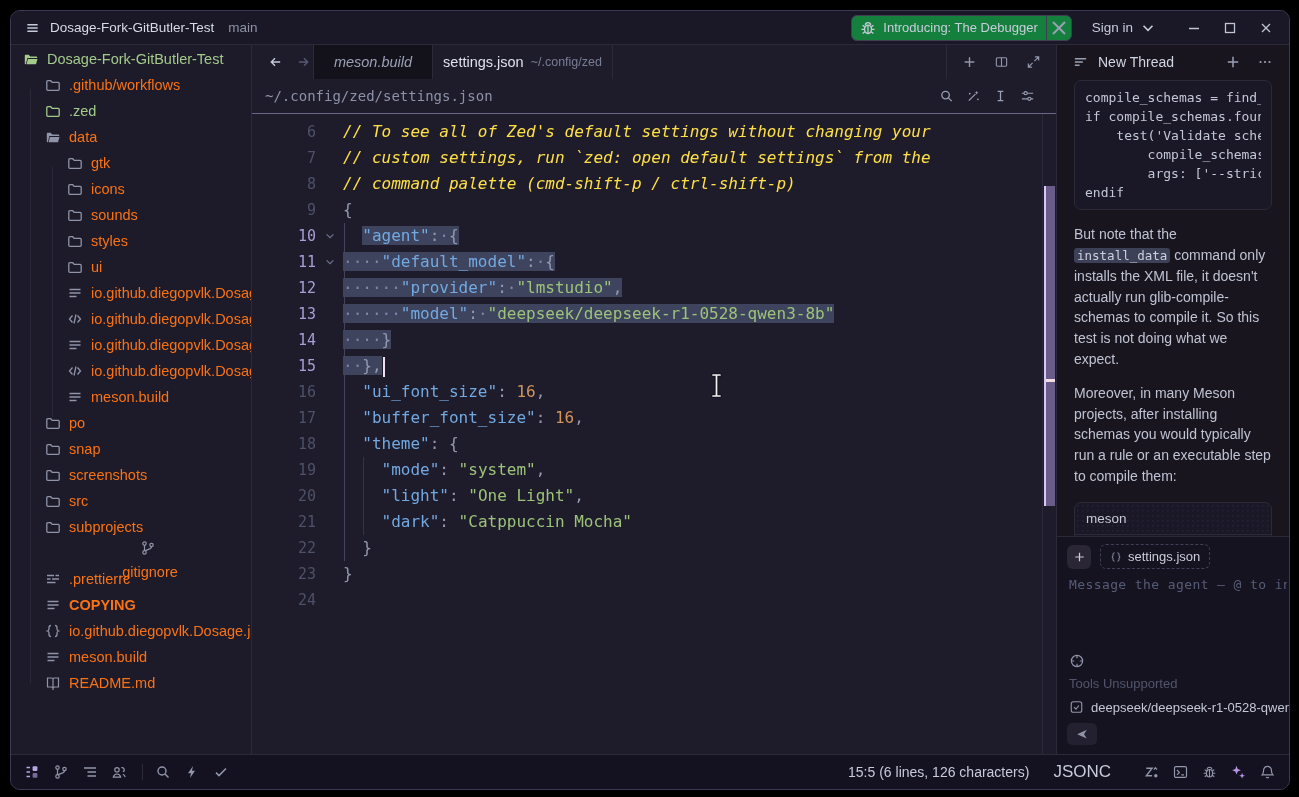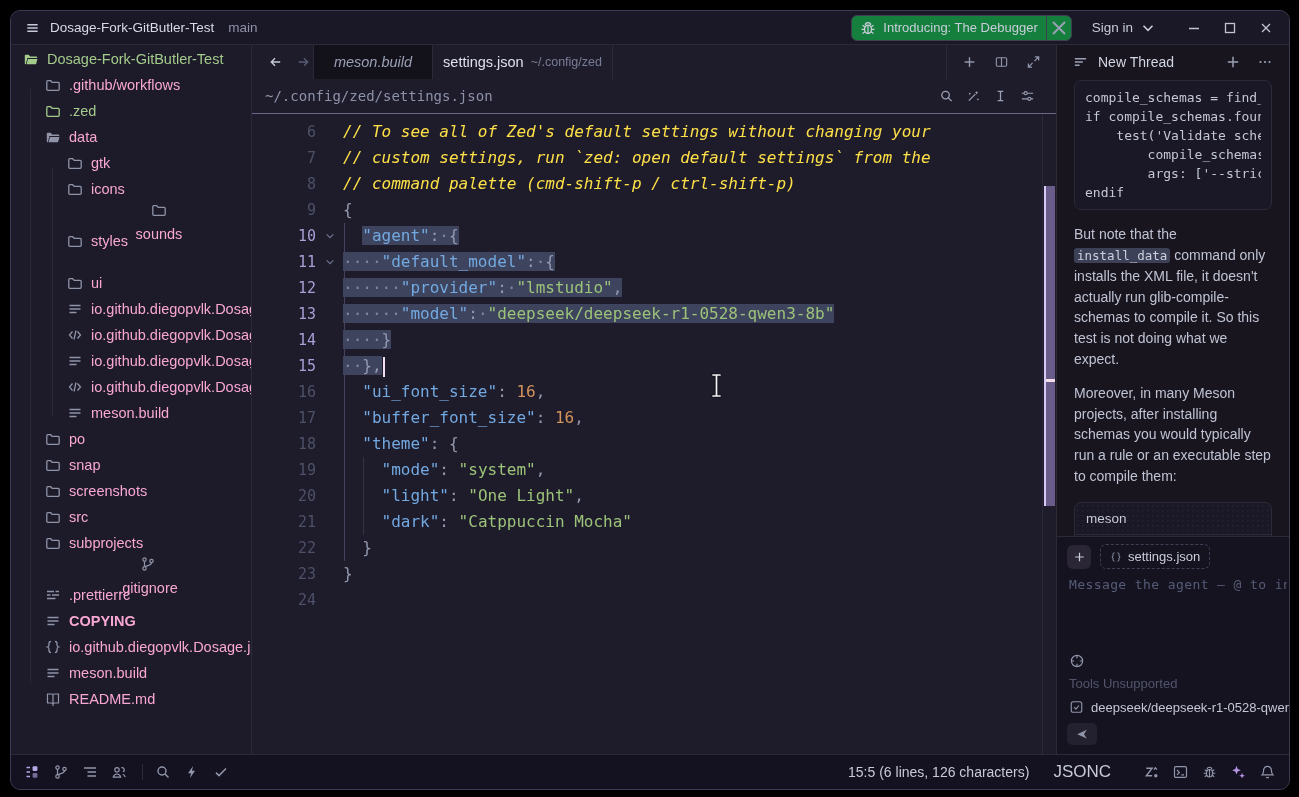--- a/index.html
+++ b/index.html
@@ -28,21 +28,21 @@
   .winbtn{width:18px;color:#c0c4d2;margin-left:18px;}
   
   .sidebar{position:absolute;top:34px;left:0;width:241px;bottom:35px;background:#1d1a29;
            border-right:1px solid #2c2939;overflow:hidden;box-sizing:border-box;}
   .editor{position:absolute;top:34px;left:241px;width:804px;bottom:35px;background:#1e1b2b;overflow:hidden;}
   .panel{position:absolute;top:34px;left:1045px;right:0;bottom:35px;background:#18151f;
          border-left:1px solid #2c2939;box-sizing:border-box;overflow:hidden;}
   
   #file-tree{position:absolute;top:1px;left:0;right:0;}
   .trow{height:26px;display:flex;align-items:center;gap:8px;color:#8f94a9;cursor:default;}
-  .tlabel{color:#f9a8d4;font-size:14.5px;white-space:nowrap;}
+  .tlabel{color:#f97316;font-size:14.5px;white-space:nowrap;}
   .trow.green{color:#a3cb8b;}
   .trow.green .tlabel{color:#a3cb8b;}
   .tree-guide{position:absolute;width:1px;background:#2b2839;}
   
   .tabstrip{position:absolute;top:0;left:0;right:0;height:34px;display:flex;align-items:stretch;}
   .navbtns{display:flex;align-items:center;gap:13px;padding:0 0 0 16px;width:45px;}
   .navbtns .icon{width:15px;}
   .nav-back{color:#c6cad9;}
   .nav-fwd{color:#565b73;}
   .tab{display:flex;align-items:center;justify-content:center;gap:7px;padding:0 16px;
@@ -238,37 +238,37 @@
           <span class="tlabel">gtk</span>
         </div>
         <div class="trow" style="padding-left: 56px;">
           <span class="icon">
             <svg viewBox="0 0 16 16">
               <path d="M1.8 4.7c0-.6.4-1 1-1h2.9l1.5 1.7h6c.6 0 1 .4 1 1v5.9c0 .6-.4 1-1 1H2.8c-.6 0-1-.4-1-1z" fill="none" stroke="currentColor" stroke-width="1.3"></path>
             </svg>
           </span>
           <span class="tlabel">icons</span>
         </div>
-        <div class="trow" style="padding-left: 56px; flex-direction: column;">
+        <div class="trow" style="padding-left: 56px;">
           <span class="icon">
             <svg viewBox="0 0 16 16">
               <path d="M1.8 4.7c0-.6.4-1 1-1h2.9l1.5 1.7h6c.6 0 1 .4 1 1v5.9c0 .6-.4 1-1 1H2.8c-.6 0-1-.4-1-1z" fill="none" stroke="currentColor" stroke-width="1.3"></path>
             </svg>
           </span>
           <span class="tlabel">sounds</span>
         </div>
         <div class="trow" style="padding-left: 56px;">
           <span class="icon">
             <svg viewBox="0 0 16 16">
               <path d="M1.8 4.7c0-.6.4-1 1-1h2.9l1.5 1.7h6c.6 0 1 .4 1 1v5.9c0 .6-.4 1-1 1H2.8c-.6 0-1-.4-1-1z" fill="none" stroke="currentColor" stroke-width="1.3"></path>
             </svg>
           </span>
           <span class="tlabel">styles</span>
         </div>
-        <div class="trow" style="padding-left: 56px; margin-top: 16px;">
+        <div class="trow" style="padding-left: 56px;">
           <span class="icon">
             <svg viewBox="0 0 16 16">
               <path d="M1.8 4.7c0-.6.4-1 1-1h2.9l1.5 1.7h6c.6 0 1 .4 1 1v5.9c0 .6-.4 1-1 1H2.8c-.6 0-1-.4-1-1z" fill="none" stroke="currentColor" stroke-width="1.3"></path>
             </svg>
           </span>
           <span class="tlabel">ui</span>
         </div>
         <div class="trow" style="padding-left: 56px;">
           <span class="icon">
             <svg viewBox="0 0 16 16">

